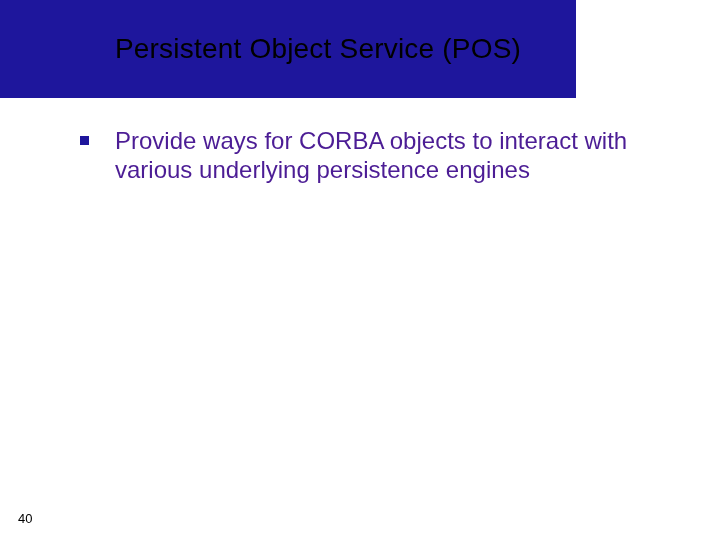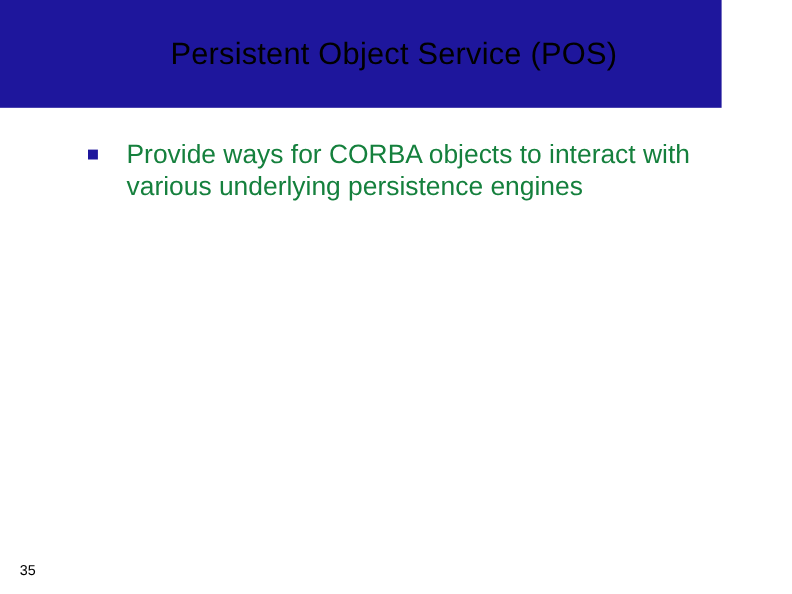--- a/index.html
+++ b/index.html
@@ -3,21 +3,21 @@
 <meta charset="utf-8">
 <style>
   * { margin: 0; padding: 0; box-sizing: border-box; }
   html, body { width: 720px; height: 540px; overflow: hidden; }
   body {
     background: #ffffff;
     font-family: Arial, Helvetica, sans-serif;
     position: relative;
   }
   .title-band {
-    width: 656px;
+    width: 576px;
     height: 98px;
     background: #1e169c;
     display: flex;
     align-items: center;
     justify-content: center;
     padding-left: 60px;
   }
   .title-text {
     color: #000000;
     font-size: 28px;
@@ -34,21 +34,21 @@
   }
   .bullet-marker {
     width: 9px;
     height: 9px;
     background: #1e169c;
     flex-shrink: 0;
     margin-top: 10px;
     margin-right: 26px;
   }
   .bullet-text {
-    color: #15803d;
+    color: #4c1d95;
     font-size: 24px;
     line-height: 1.22;
   }
   .slide-number {
     position: absolute;
     left: 18px;
     bottom: 14px;
     font-size: 13px;
     color: #000000;
   }
@@ -60,13 +60,13 @@
   <div class="title-text">Persistent Object Service (POS)</div>
 </div>
 
 <div class="content">
   <div class="bullet-row">
     <div class="bullet-marker"></div>
     <div class="bullet-text">Provide ways for CORBA objects to interact with various underlying persistence engines</div>
   </div>
 </div>
 
-<div class="slide-number">35</div>
+<div class="slide-number">40</div>
 
 </body></html>

